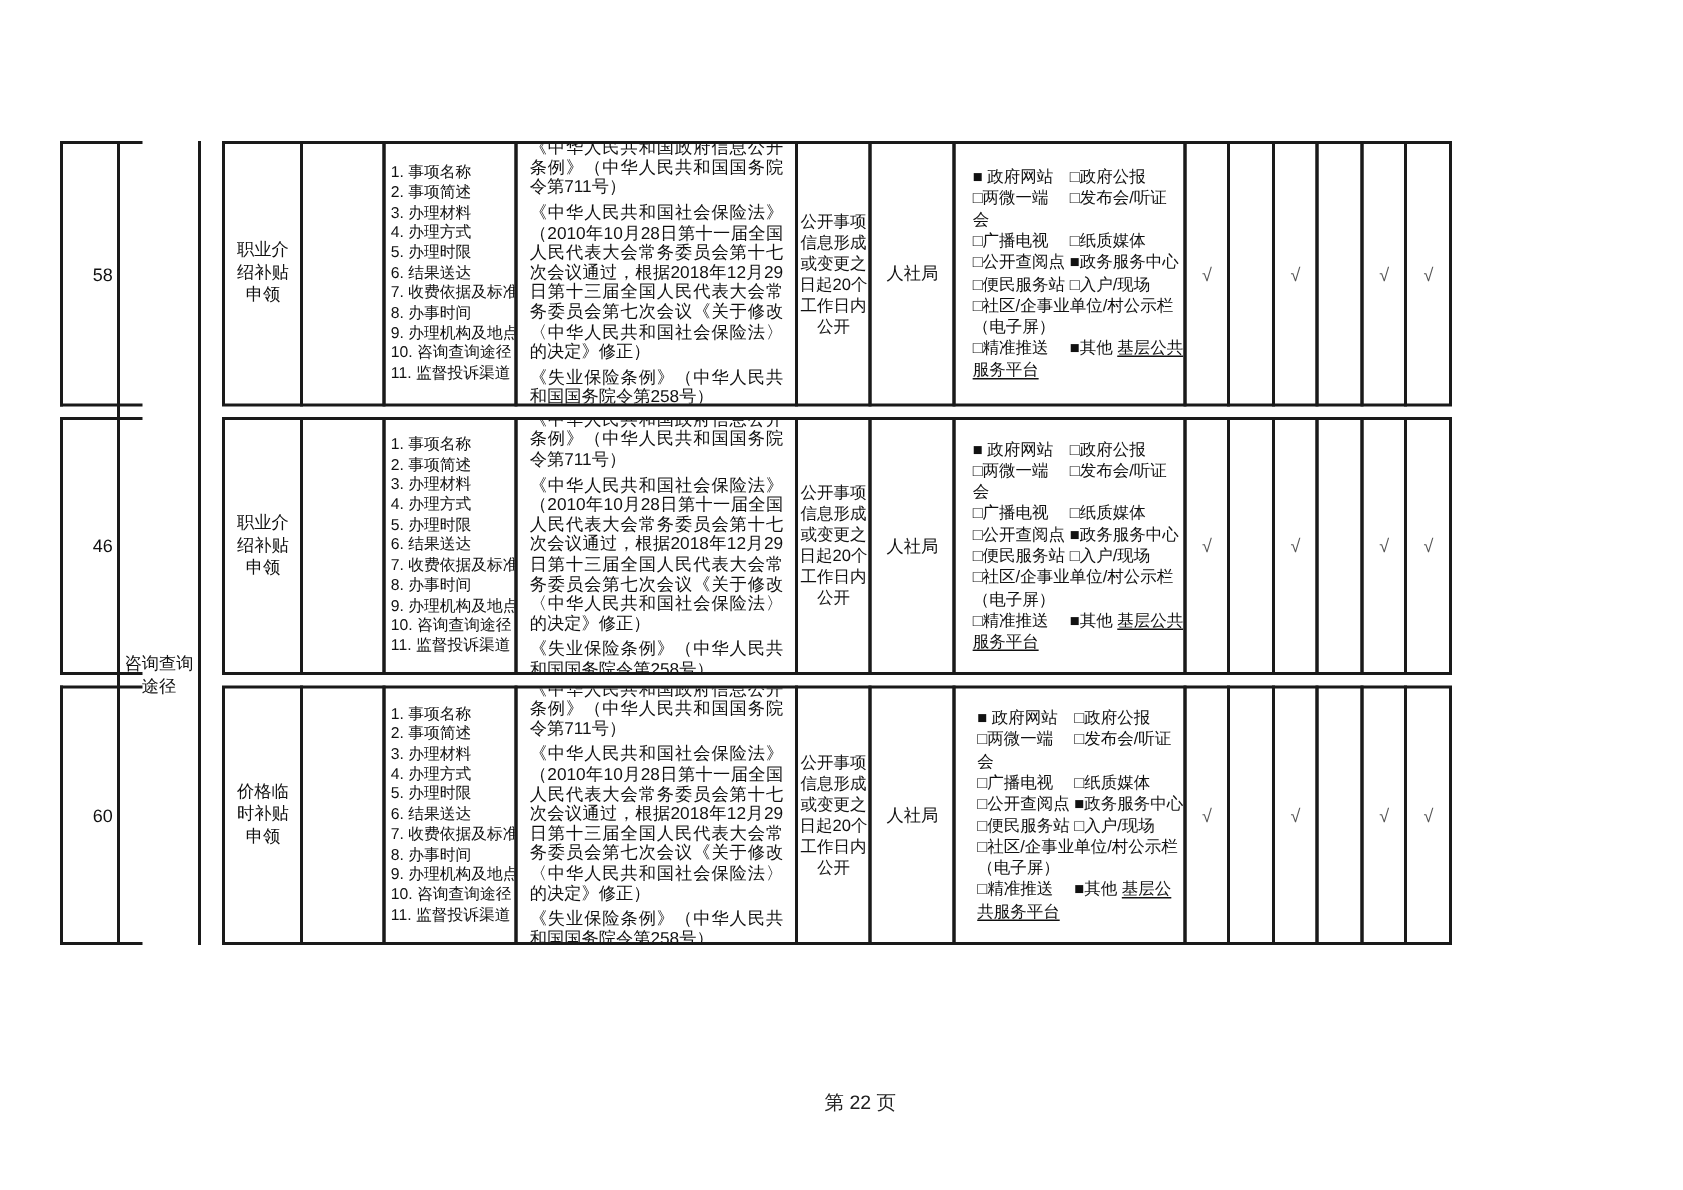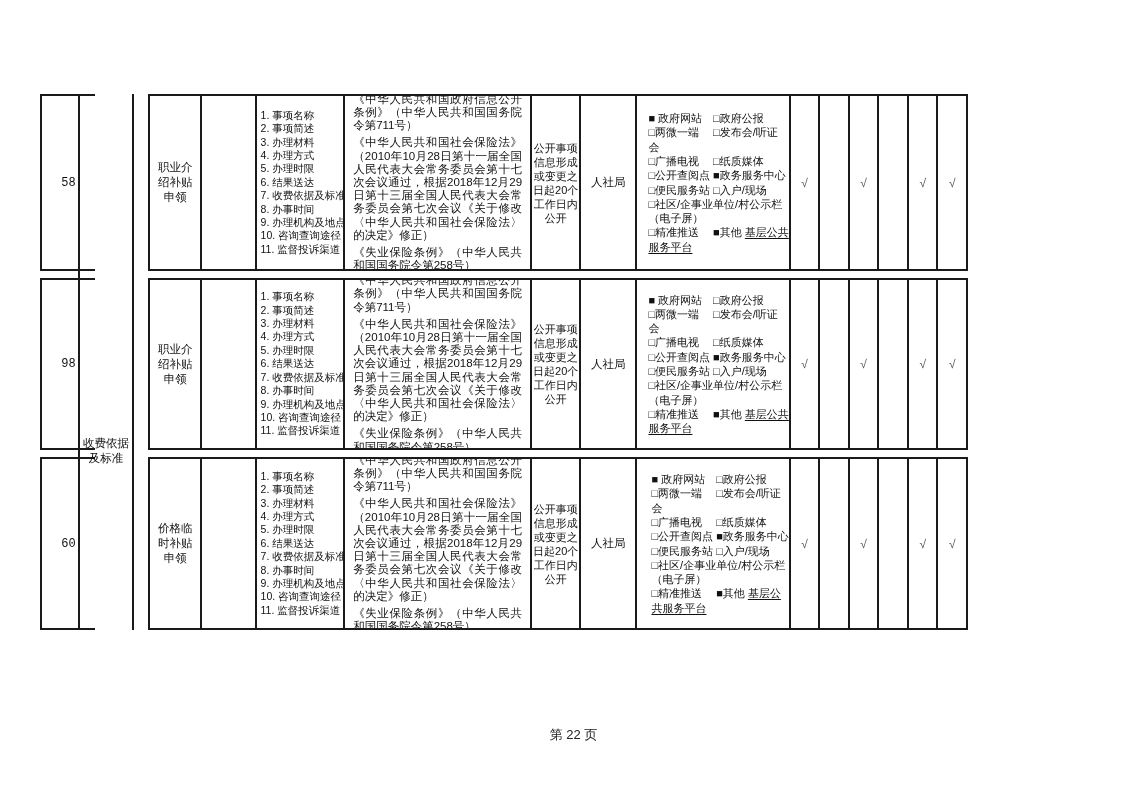--- a/index.html
+++ b/index.html
@@ -8,21 +8,21 @@
     font-family:"Liberation Sans","DejaVu Sans",sans-serif;color:#111;
   }
   .table-wrap{position:absolute;left:40px;top:94px;width:928px;height:536px;}
   .trow{display:flex;align-items:stretch;}
   .trow + .trow{margin-top:7px;}
   .cell{
     box-sizing:border-box;border:2px solid #1a1a1a;
     display:flex;align-items:center;justify-content:center;
     overflow:hidden;
   }
-  .c-num{width:56px;border-right:none;font-size:12px;font-family:Liberation Mono, monospace;}
+  .c-num{width:56px;border-right:none;font-size:12px;}
   .c-cat{width:54px;border:none;}
   .c-item{width:55px;font-size:11.5px;line-height:15px;text-align:center;padding:16px 3px;}
   .c-empty{width:57px;margin-left:-2px;}
   .c-list{width:92px;margin-left:-2px;justify-content:flex-start;padding-left:4px;}
   .c-list .inner{font-size:10.5px;line-height:13.4px;white-space:nowrap;}
   .c-legal{width:192px;margin-left:-2px;padding:0 4px;}
   .c-legal .inner{font-size:11.5px;line-height:13.2px;text-align:justify;}
   .c-legal p{margin:4px;}
   .c-time{width:52px;margin-left:-2px;font-size:11px;line-height:14px;text-align:center;}
   .c-dept{width:59px;margin-left:-2px;font-size:11.5px;}
@@ -97,21 +97,21 @@
         </div>
         <div class="cell c-chk"></div>
         <div class="cell c-chk">
           <span>√</span>
         </div>
         <div class="cell c-chk">
           <span>√</span>
         </div>
       </div>
       <div class="trow" style="height: 172px;">
-        <div class="cell c-num">98</div>
+        <div class="cell c-num">46</div>
         <div class="cell c-cat"></div>
         <div class="cell c-item">职业介绍补贴申领</div>
         <div class="cell c-empty"></div>
         <div class="cell c-list">
           <div class="inner">
             <div>1. 事项名称</div>
             <div>2. 事项简述</div>
             <div>3. 办理材料</div>
             <div>4. 办理方式</div>
             <div>5. 办理时限</div>
@@ -210,17 +210,17 @@
         <div class="cell c-chk"></div>
         <div class="cell c-chk">
           <span>√</span>
         </div>
         <div class="cell c-chk">
           <span>√</span>
         </div>
       </div>
     </div>
   <div class="cat-overlay">
-    <div class="cat-label">收费依据及标准</div>
+    <div class="cat-label">咨询查询途径</div>
   </div>
 </div>
 
 <div class="footer">第 22 页</div>
 
 </body></html>

